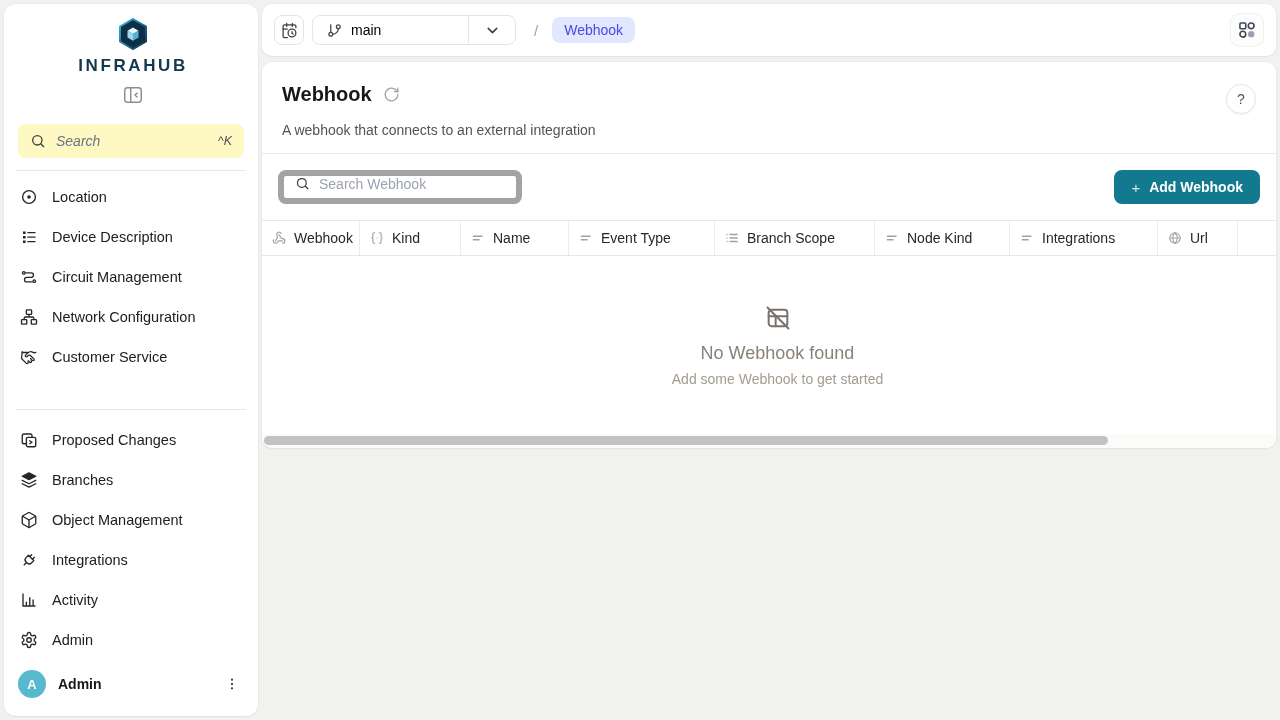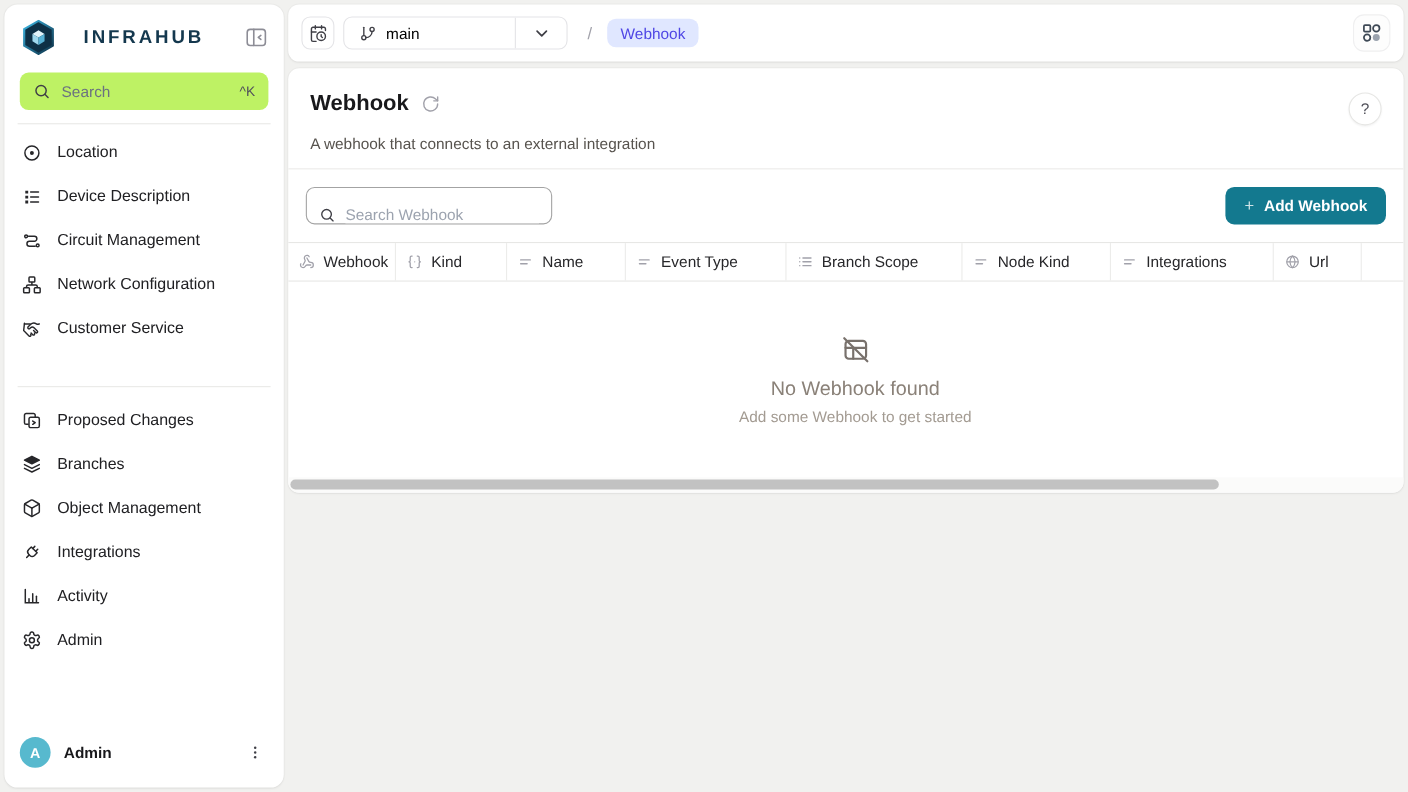--- a/index.html
+++ b/index.html
@@ -13,27 +13,27 @@
   }
   svg { display:block; }
 
   
   .sidebar {
     position:absolute; left:4px; top:4px; bottom:4px; width:254px;
     background:#fff; border-radius:12px;
     box-shadow:0 1px 2px rgba(0,0,0,.05), 0 0 0 1px rgba(0,0,0,.02);
     display:flex; flex-direction:column; overflow:hidden;
   }
-  .logo-row { display:flex; align-items:center; gap:26px; padding:14px 12px 10px 16px; }
+  .logo-row { display:flex; align-items:center; gap:6px; padding:14px 12px 10px 16px;flex-direction:column; }
   .wordmark { flex:1; font-size:17px; font-weight:800; letter-spacing:2.6px; color:#14384e; }
   .collapse-btn { width:26px; height:26px; display:flex; align-items:center; justify-content:center; color:#8d8d96; cursor:pointer; }
 
   .side-search {
-    margin:6px 14px 12px; height:34px; background:#bef264; border-radius:8px;
-    display:flex; align-items:center; gap:10px; padding:0 12px; cursor:pointer;
+    margin:6px 14px 12px; height:34px; background:#fef9c3; border-radius:8px;
+    display:flex; align-items:center; gap:10px; padding:0 12px; cursor:pointer;font-style:italic;
   }
   .side-search .q-label { flex:1; font-size:14px; color:#6b7280; }
   .side-search .q-kbd { font-size:12.5px; color:#52525b; }
 
   .divider { border-top:1px solid #e9e9e7; margin:0 12px; }
 
   .nav-scroll { height:238px; overflow:hidden; padding-top:6px; }
   .nav-static { flex:1; padding-top:10px; }
   .nav-item {
     height:40px; display:flex; align-items:center; gap:14px; padding:0 16px;
@@ -91,22 +91,22 @@
   .refresh { color:#a1a1aa; cursor:pointer; }
   .page-desc { margin-top:16px; font-size:14px; color:#57534e; }
   .help-btn {
     position:absolute; right:20px; top:22px; width:30px; height:30px; border-radius:50%;
     border:1px solid #e6e6e4; background:#fff; box-shadow:0 1px 2px rgba(0,0,0,.06);
     display:flex; align-items:center; justify-content:center;
     font-size:14px; color:#52525b; cursor:pointer;
   }
   .card-toolbar { display:flex; align-items:center; justify-content:space-between; padding:16px; }
   .tbl-search {
-    width:224px; height:34px; border:1px solid #a3a3a3; border-radius:8px; background:#fff;
-    display:flex; align-items:flex-end; gap:9px; padding:0 11px;
+    width:244px; height:34px; border:6px solid #a3a3a3; border-radius:8px; background:#fff;
+    display:flex; align-items:flex-start; gap:9px; padding:0 11px;
   }
   .tbl-search input {
     border:none; outline:none; flex:1; font-size:14px; color:#18181b; min-width:0;
     font-family:"Liberation Sans", sans-serif;
   }
   .tbl-search input::placeholder { color:#9ca3af; }
   .add-btn {
     height:34px; background:#13798f; color:#fff; border:none; border-radius:8px;
     font-size:14px; font-weight:600; padding:0 17px; display:flex; align-items:center; gap:9px;
     cursor:pointer; font-family:"Liberation Sans", sans-serif;

